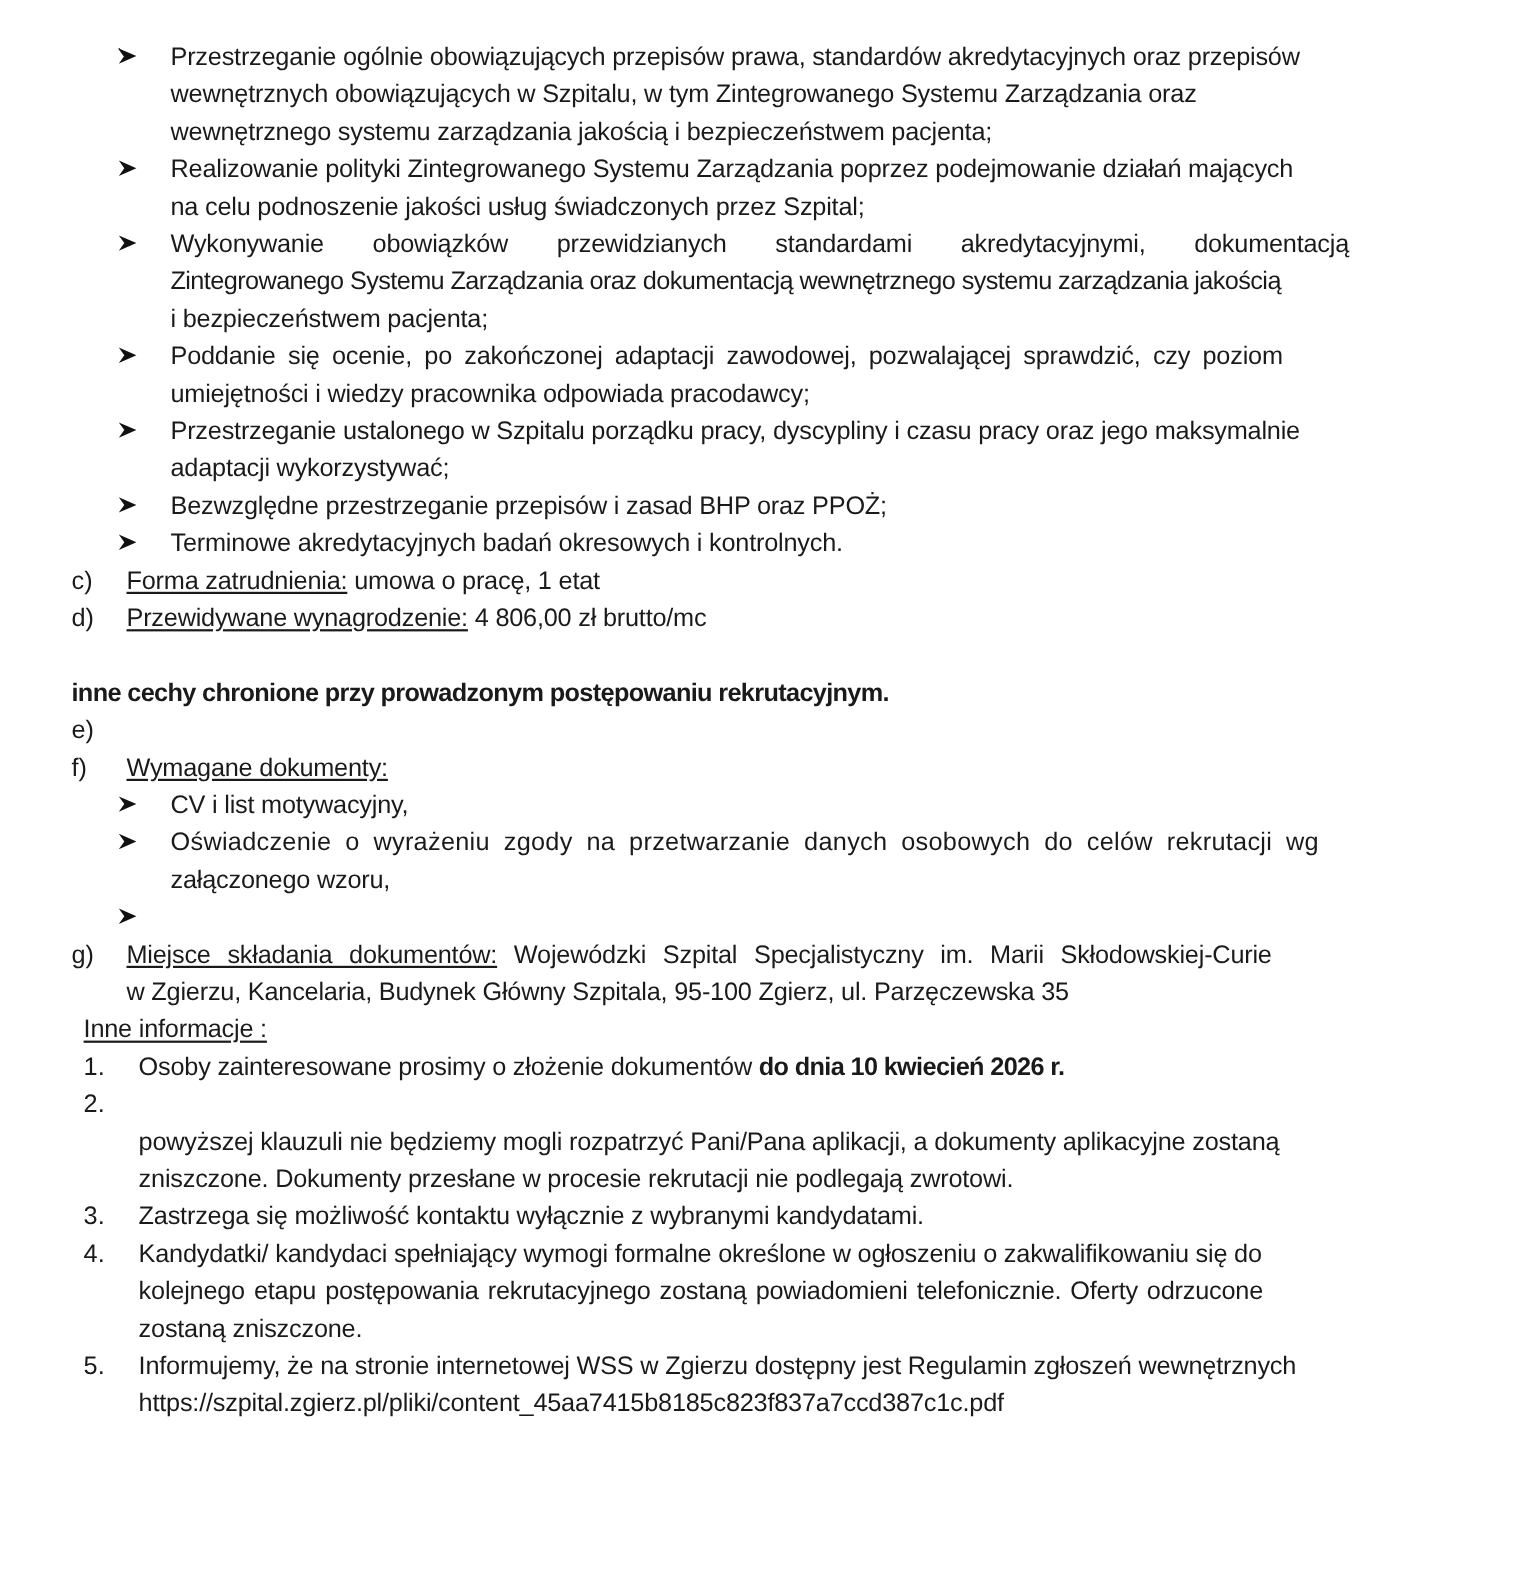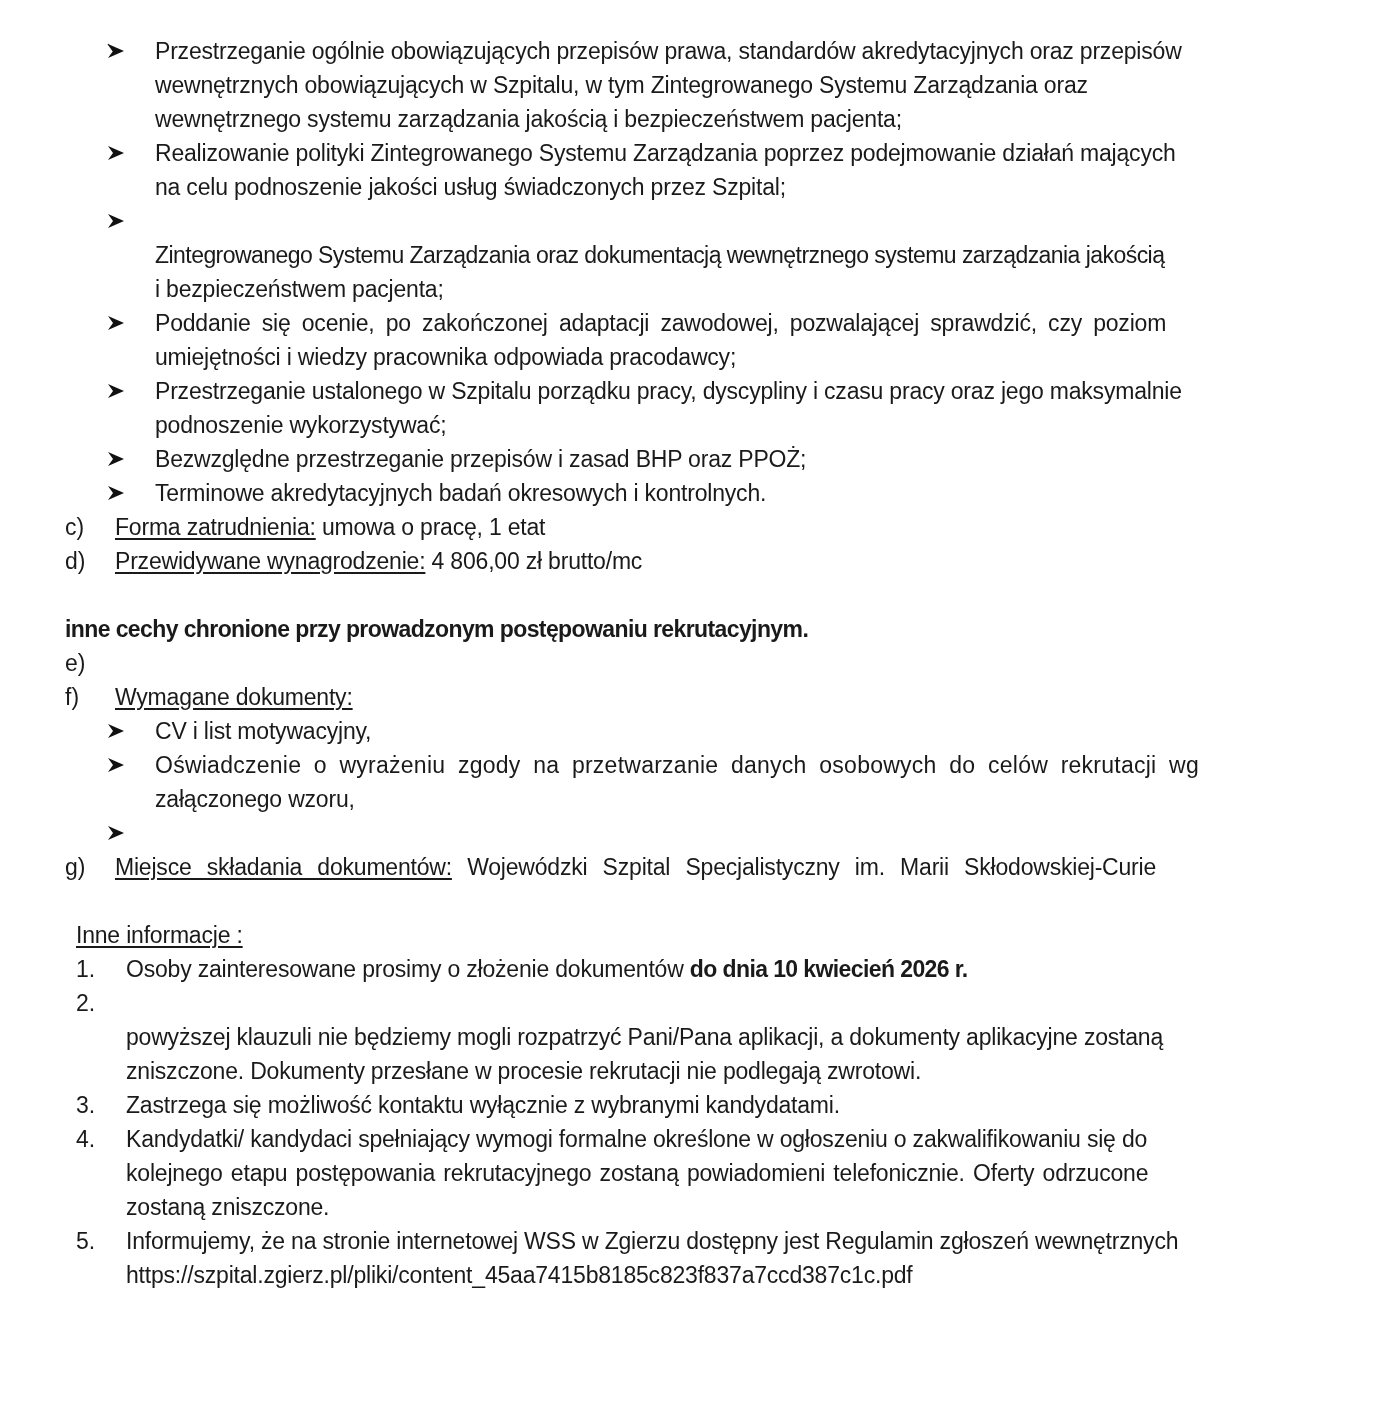--- a/index.html
+++ b/index.html
@@ -64,34 +64,35 @@
 
   <svg class="arrow" style="left:107px;top:145px" viewBox="0 0 18 16">
       <path d="M1 1 L17 8 L1 15 L6 8 Z" fill="#111"></path>
     </svg>
   <div class="line" style="left:155px;top:136px">Realizowanie polityki Zintegrowanego Systemu Zarządzania poprzez podejmowanie działań mających</div>
   <div class="line" style="left:155px;top:170px">na celu podnoszenie jakości usług świadczonych przez Szpital;</div>
 
   <svg class="arrow" style="left:107px;top:213px" viewBox="0 0 18 16">
       <path d="M1 1 L17 8 L1 15 L6 8 Z" fill="#111"></path>
     </svg>
+  <div class="line" style="left:155px;top:204px;word-spacing:38px">Wykonywanie obowiązków przewidzianych standardami akredytacyjnymi, dokumentacją</div>
   <div class="line" style="left:155px;top:238px;letter-spacing:-0.55px">Zintegrowanego Systemu Zarządzania oraz dokumentacją wewnętrznego systemu zarządzania jakością</div>
   <div class="line" style="left:155px;top:272px">i bezpieczeństwem pacjenta;</div>
 
   <svg class="arrow" style="left:107px;top:315px" viewBox="0 0 18 16">
       <path d="M1 1 L17 8 L1 15 L6 8 Z" fill="#111"></path>
     </svg>
   <div class="line" style="left:155px;top:306px;word-spacing:5px">Poddanie się ocenie, po zakończonej adaptacji zawodowej, pozwalającej sprawdzić, czy poziom</div>
   <div class="line" style="left:155px;top:340px">umiejętności i wiedzy pracownika odpowiada pracodawcy;</div>
 
   <svg class="arrow" style="left:107px;top:383px" viewBox="0 0 18 16">
       <path d="M1 1 L17 8 L1 15 L6 8 Z" fill="#111"></path>
     </svg>
   <div class="line" style="left:155px;top:374px">Przestrzeganie ustalonego w Szpitalu porządku pracy, dyscypliny i czasu pracy oraz jego maksymalnie</div>
-  <div class="line" style="left:155px;top:408px">podnoszenie wykorzystywać;</div>
+  <div class="line" style="left:155px;top:408px">adaptacji wykorzystywać;</div>
 
   <svg class="arrow" style="left:107px;top:451px" viewBox="0 0 18 16">
       <path d="M1 1 L17 8 L1 15 L6 8 Z" fill="#111"></path>
     </svg>
   <div class="line" style="left:155px;top:442px">Bezwzględne przestrzeganie przepisów i zasad BHP oraz PPOŻ;</div>
 
   <svg class="arrow" style="left:107px;top:485px" viewBox="0 0 18 16">
       <path d="M1 1 L17 8 L1 15 L6 8 Z" fill="#111"></path>
     </svg>
   <div class="line" style="left:155px;top:476px">Terminowe akredytacyjnych badań okresowych i kontrolnych.</div>
@@ -127,20 +128,21 @@
   <div class="line" style="left:155px;top:782px">załączonego wzoru,</div>
 
   <svg class="arrow" style="left:107px;top:825px" viewBox="0 0 18 16">
       <path d="M1 1 L17 8 L1 15 L6 8 Z" fill="#111"></path>
     </svg>
 
   <div class="marker" style="left:65px;top:850px">g)</div>
   <div class="line" style="left:115px;top:850px;word-spacing:9px">
     <span class="u">Miejsce składania dokumentów:</span> <span>Wojewódzki Szpital Specjalistyczny im. Marii Skłodowskiej-Curie</span>
   </div>
+  <div class="line" style="left:115px;top:884px">w Zgierzu, Kancelaria, Budynek Główny Szpitala, 95-100 Zgierz, ul. Parzęczewska 35</div>
 
   <div class="line u" style="left:76px;top:918px">Inne informacje :</div>
 
   <div class="marker" style="left:76px;top:952px">1.</div>
   <div class="line" style="left:126px;top:952px">
     <span>Osoby zainteresowane prosimy o złożenie dokumentów </span> <span class="b">do dnia 10 kwiecień 2026 r.</span>
   </div>
 
   <div class="marker" style="left:76px;top:986px">2.</div>
   <div class="line" style="left:126px;top:1020px">powyższej klauzuli nie będziemy mogli rozpatrzyć Pani/Pana aplikacji, a dokumenty aplikacyjne zostaną</div>

